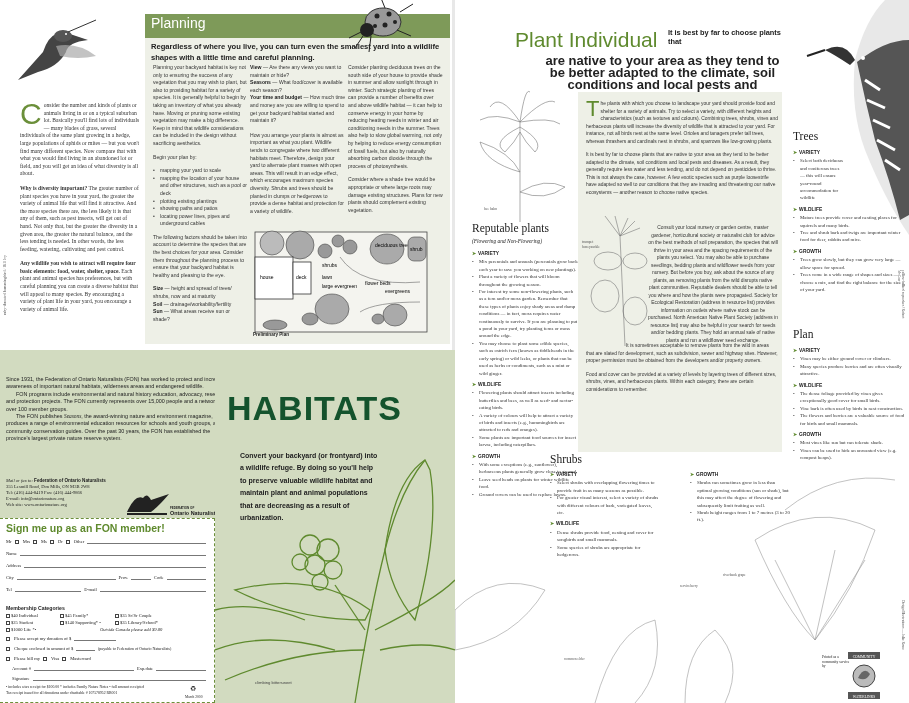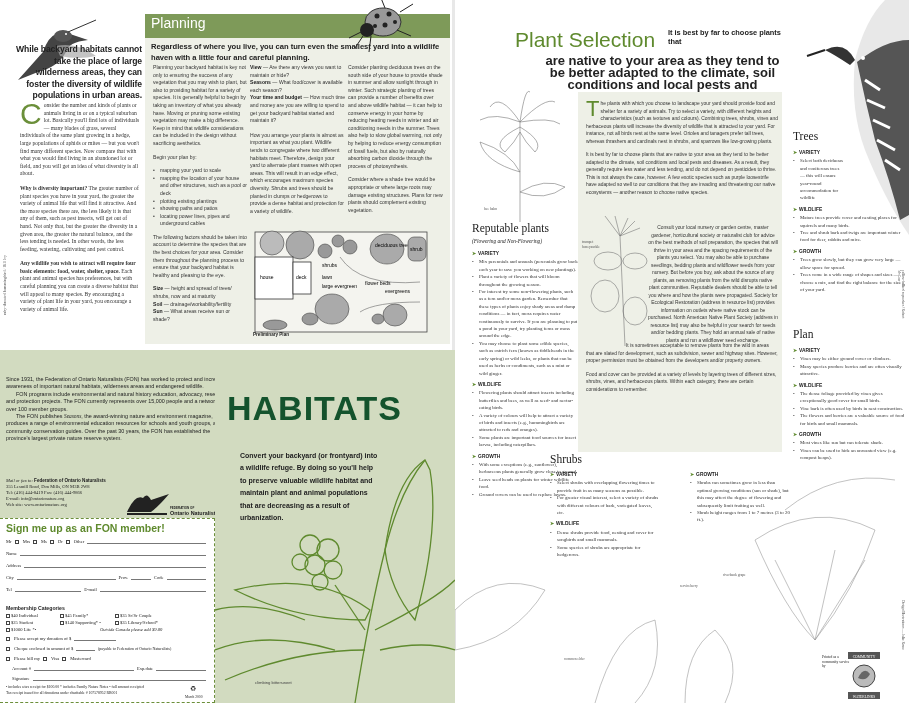--- a/index.html
+++ b/index.html
@@ -117,21 +117,20 @@
 <div class="abs" id="divider"></div>
 
 <div class="abs" id="left-intro">
   <svg class="abs" id="hummingbird" viewBox="0 0 90 70">
     <path d="M10 68 L35 40 Q40 25 48 22 Q55 18 62 22 L80 28 Q60 30 58 40 Q50 55 30 60 Z" fill="#444"></path>
     <ellipse cx="55" cy="24" rx="9" ry="6" fill="#555"></ellipse>
     <path d="M60 20 L88 8" stroke="#333" stroke-width="1"></path>
     <path d="M48 34 Q70 30 88 44 Q70 48 52 44 Z" fill="#aaa" opacity="0.7"></path>
     <circle cx="58" cy="22" r="1" fill="#fff"></circle>
   </svg>
-  <div class="abs" id="intro-lede">While backyard habitats cannot take the place of large wilderness areas, they can foster the diversity of wildlife populations in urban areas.</div>
   <div class="abs serif" id="intro-body">
     <p><span class="dropcap">C</span><span>onsider the number and kinds of plants or animals living in or on a typical suburban lot. Basically you'll find lots of individuals — many blades of grass, several individuals of the same plant growing in a hedge, large populations of aphids or mites — but you won't find many different species. Now compare that with what you would find living in an abandoned lot or field, and you will get an idea of what diversity is all about.</span></p>
     <p><b>Why is diversity important?</b><span> The greater number of plant species you have in your yard, the greater the variety of animal life that will find it attractive. And the more species there are, the less likely it is that any of them, such as pest insects, will get out of hand. Not only that, but the greater the diversity in a given area, the greater the natural balance, and the less tending is needed. In other words, the less feeding, watering, cultivating and pest control.</span></p>
     <p><b>Any wildlife you wish to attract will require four basic elements: food, water, shelter, space.</b><span> Each plant and animal species has preferences, but with careful planning you can create a diverse habitat that will appeal to many species. By encouraging a variety of plant life in your yard, you encourage a variety of animal life.</span></p>
   </div>
   <div class="abs serif" id="left-vert">ruby-throated hummingbird / Bill Ivy</div>
 </div>
 
 <div class="abs" id="planning">
   <div class="abs" id="planning-band"></div>
@@ -139,21 +138,21 @@
   <svg class="abs" id="ladybug" viewBox="0 0 70 55">
     <ellipse cx="38" cy="22" rx="18" ry="14" fill="#999" stroke="#333" stroke-width="1"></ellipse>
     <circle cx="22" cy="30" r="7" fill="#222"></circle>
     <circle cx="32" cy="16" r="2.5" fill="#222"></circle>
       <circle cx="44" cy="14" r="2.5" fill="#222"></circle>
     <circle cx="40" cy="25" r="2.5" fill="#222"></circle>
       <circle cx="50" cy="22" r="2" fill="#222"></circle>
     <circle cx="30" cy="26" r="2" fill="#222"></circle>
     <path d="M16 32 L4 38 M18 36 L10 48 M26 36 L24 52 M52 30 L66 36 M55 12 L68 4 M40 8 L36 -2" stroke="#222" stroke-width="1" fill="none"></path>
   </svg>
-  <div class="abs" id="planning-lede">Regardless of where you live, you can turn even the smallest yard into a wildlife haven with a little four and careful planning.</div>
+  <div class="abs" id="planning-lede">Regardless of where you live, you can turn even the smallest yard into a wildlife shapes with a little time and careful planning.</div>
 
   <div class="pcol" id="pc1">
     <p>Planning your backyard habitat is key not only to ensuring the success of any vegetation that you may wish to plant, but also to providing habitat for a variety of species. It is generally helpful to begin by taking an inventory of what you already have. Moving or pruning some existing vegetation may make a big difference. Keep in mind that wildlife considerations can be included in the design without sacrificing aesthetics.</p>
     <p>Begin your plan by:</p>
     <ul>
       <li>mapping your yard to scale</li>
       <li>mapping the location of your house and other structures, such as a pool or deck</li>
       <li>plotting existing plantings</li>
       <li>showing paths and patios</li>
       <li>locating power lines, pipes and underground cables</li>
@@ -326,21 +325,21 @@
       <circle cx="105" cy="232" r="8"></circle>
     <path d="M120 235 L150 280"></path>
     <path d="M0 260 Q40 250 90 270"></path>
     <path d="M0 300 Q50 280 120 300"></path>
   </svg>
   <div class="abs" id="by-title2">HABITATS</div>
   <div class="abs" id="by-body">Convert your backyard (or frontyard) into a wildlife refuge. By doing so you'll help to preserve valuable wildlife habitat and maintain plant and animal populations that are decreasing as a result of urbanization.</div>
   <div class="abs" id="by-caption">climbing bittersweet</div>
 </div>
 
-<div class="abs" id="ps-title">Plant Selection</div>
+<div class="abs" id="ps-title">Plant Individual</div>
 <div class="abs" id="ps-lede1">It is best by far to choose plants that</div>
 <div class="abs" id="ps-lede2">are native to your area as they tend to be better adapted to the climate, soil conditions and local pests and diseases.</div>
 
 <svg class="abs" id="beebalm" viewBox="0 0 100 140" fill="none" stroke="#777" stroke-width="0.6">
   <path d="M50 140 L50 40"></path>
   <path d="M50 40 Q30 10 20 25 M50 40 Q55 5 60 10 M50 40 Q75 15 85 20 M50 40 Q25 30 10 38 M50 40 Q80 35 90 42"></path>
   <path d="M50 45 Q20 60 35 70 Q45 60 50 50"></path>
   <path d="M50 45 Q75 60 65 70 Q55 60 50 50"></path>
   <path d="M50 90 Q15 80 10 60 Q40 70 50 90"></path>
   <path d="M50 110 Q75 95 95 105 Q75 120 50 110"></path>

